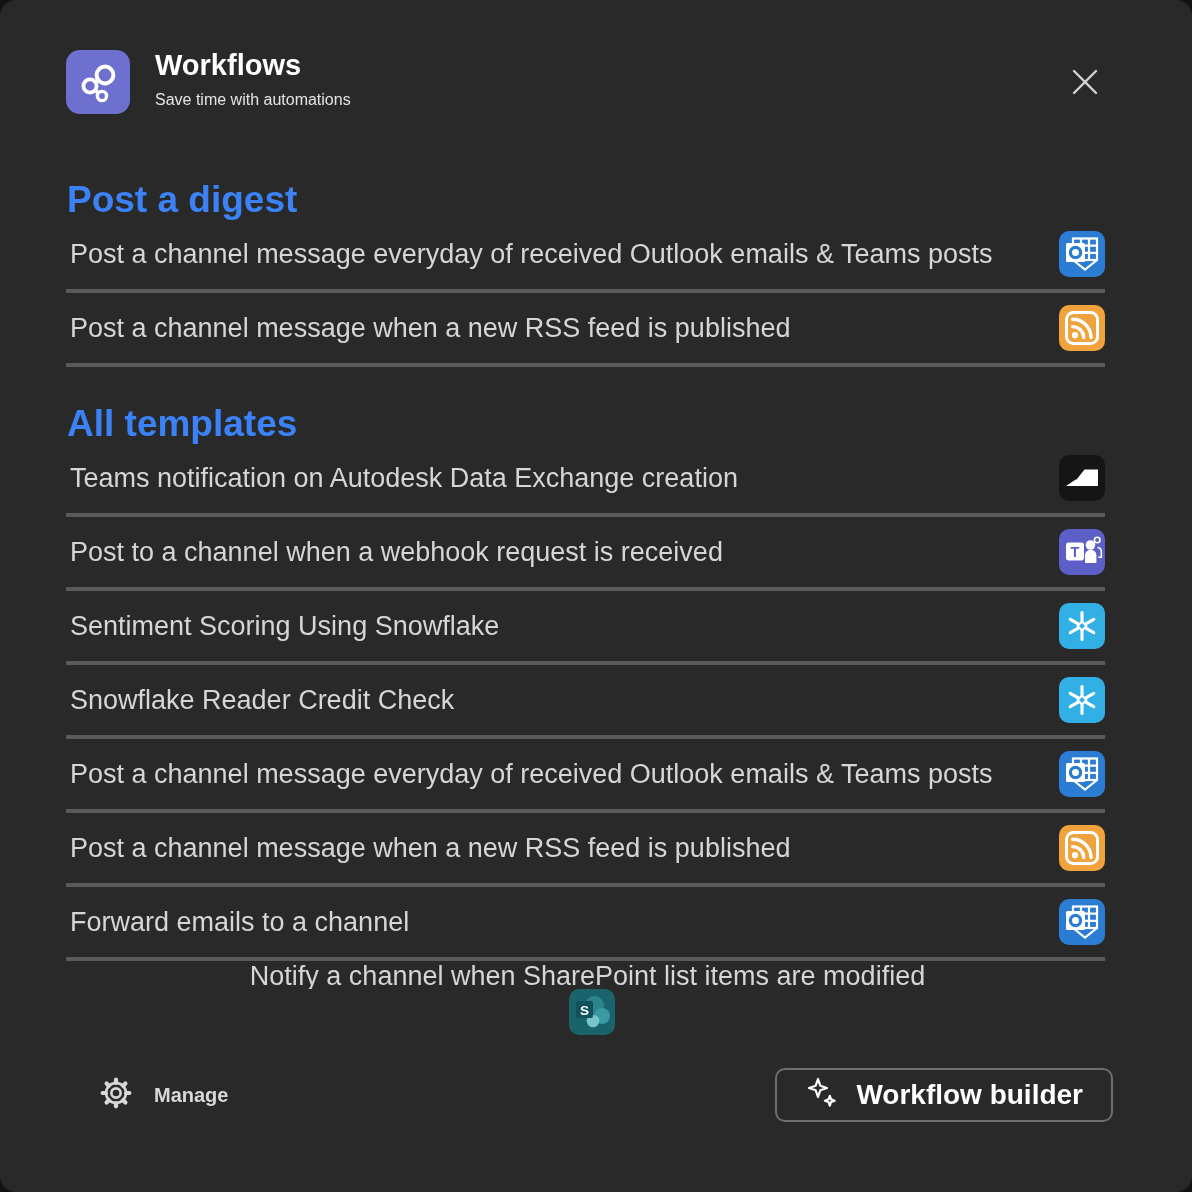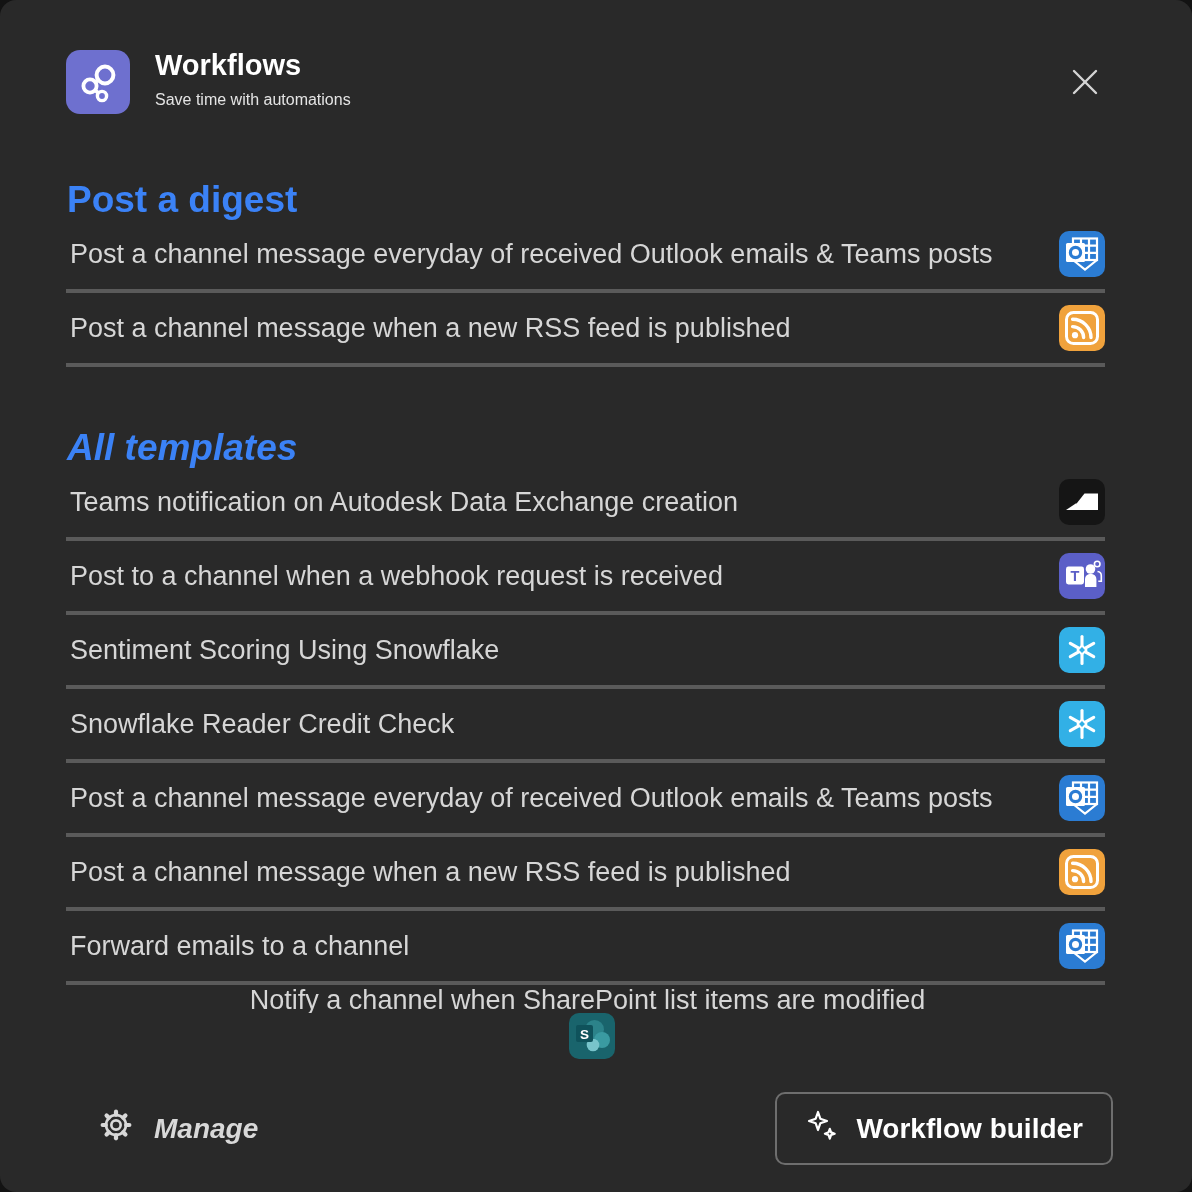--- a/index.html
+++ b/index.html
@@ -24,21 +24,21 @@
   .title{font-size:29px;font-weight:bold;color:#ffffff;line-height:34px;}
   .subtitle{font-size:16px;color:#e4e4e4;line-height:32px;margin-top:2px;}
   .close-btn{
     position:absolute;top:62px;right:87px;width:40px;height:40px;
     background:none;border:none;padding:0;cursor:pointer;
     display:flex;align-items:center;justify-content:center;
   }
   
   .sections{margin:0 87px 0 66px;}
   .section:nth-child(1) .section-heading{margin-top:69px;}
-  .section:nth-child(2) .section-heading{margin-top:64px;font-style:italic;}
+  .section:nth-child(2) .section-heading{margin-top:40px;}
   .section-heading{
     font-size:37px;font-weight:bold;color:#3b82f6;line-height:34px;
     margin-bottom:2px;padding-left:1px;
   }
   .row{
     height:74px;box-sizing:border-box;
     display:flex;align-items:center;justify-content:space-between;
     border-bottom:4px solid #8b5cf6;cursor:pointer;
   }
   .section:last-child .row:last-child{border-bottom:none;flex-direction:column;}
@@ -52,26 +52,26 @@
   }
   .row-icon svg{display:block;}
   
   .footer{
     margin:33px 79px 0 98px;
     display:flex;align-items:center;justify-content:space-between;
   }
   .manage-btn{
     background:none;border:none;padding:0;cursor:pointer;
     display:flex;align-items:center;gap:20px;
-    font-family:inherit;font-size:28px;font-weight:600;color:#d8d8d8;font-style:italic;
+    font-family:inherit;font-size:20px;font-weight:600;color:#d8d8d8;
   }
   .builder-btn{
     background:none;cursor:pointer;
     border:2px solid #6e6e6e;border-radius:10px;
-    height:73px;box-sizing:border-box;padding:0 28px;
+    height:54px;box-sizing:border-box;padding:0 28px;
     display:flex;align-items:center;gap:17px;
     font-family:inherit;font-size:28px;font-weight:600;color:#ffffff;
   }
 </style>
 </head>
 <body style="background: rgb(19, 19, 19);">
 
 <div class="dialog" style="background: rgb(41, 41, 41);">
 
   <div class="header">

